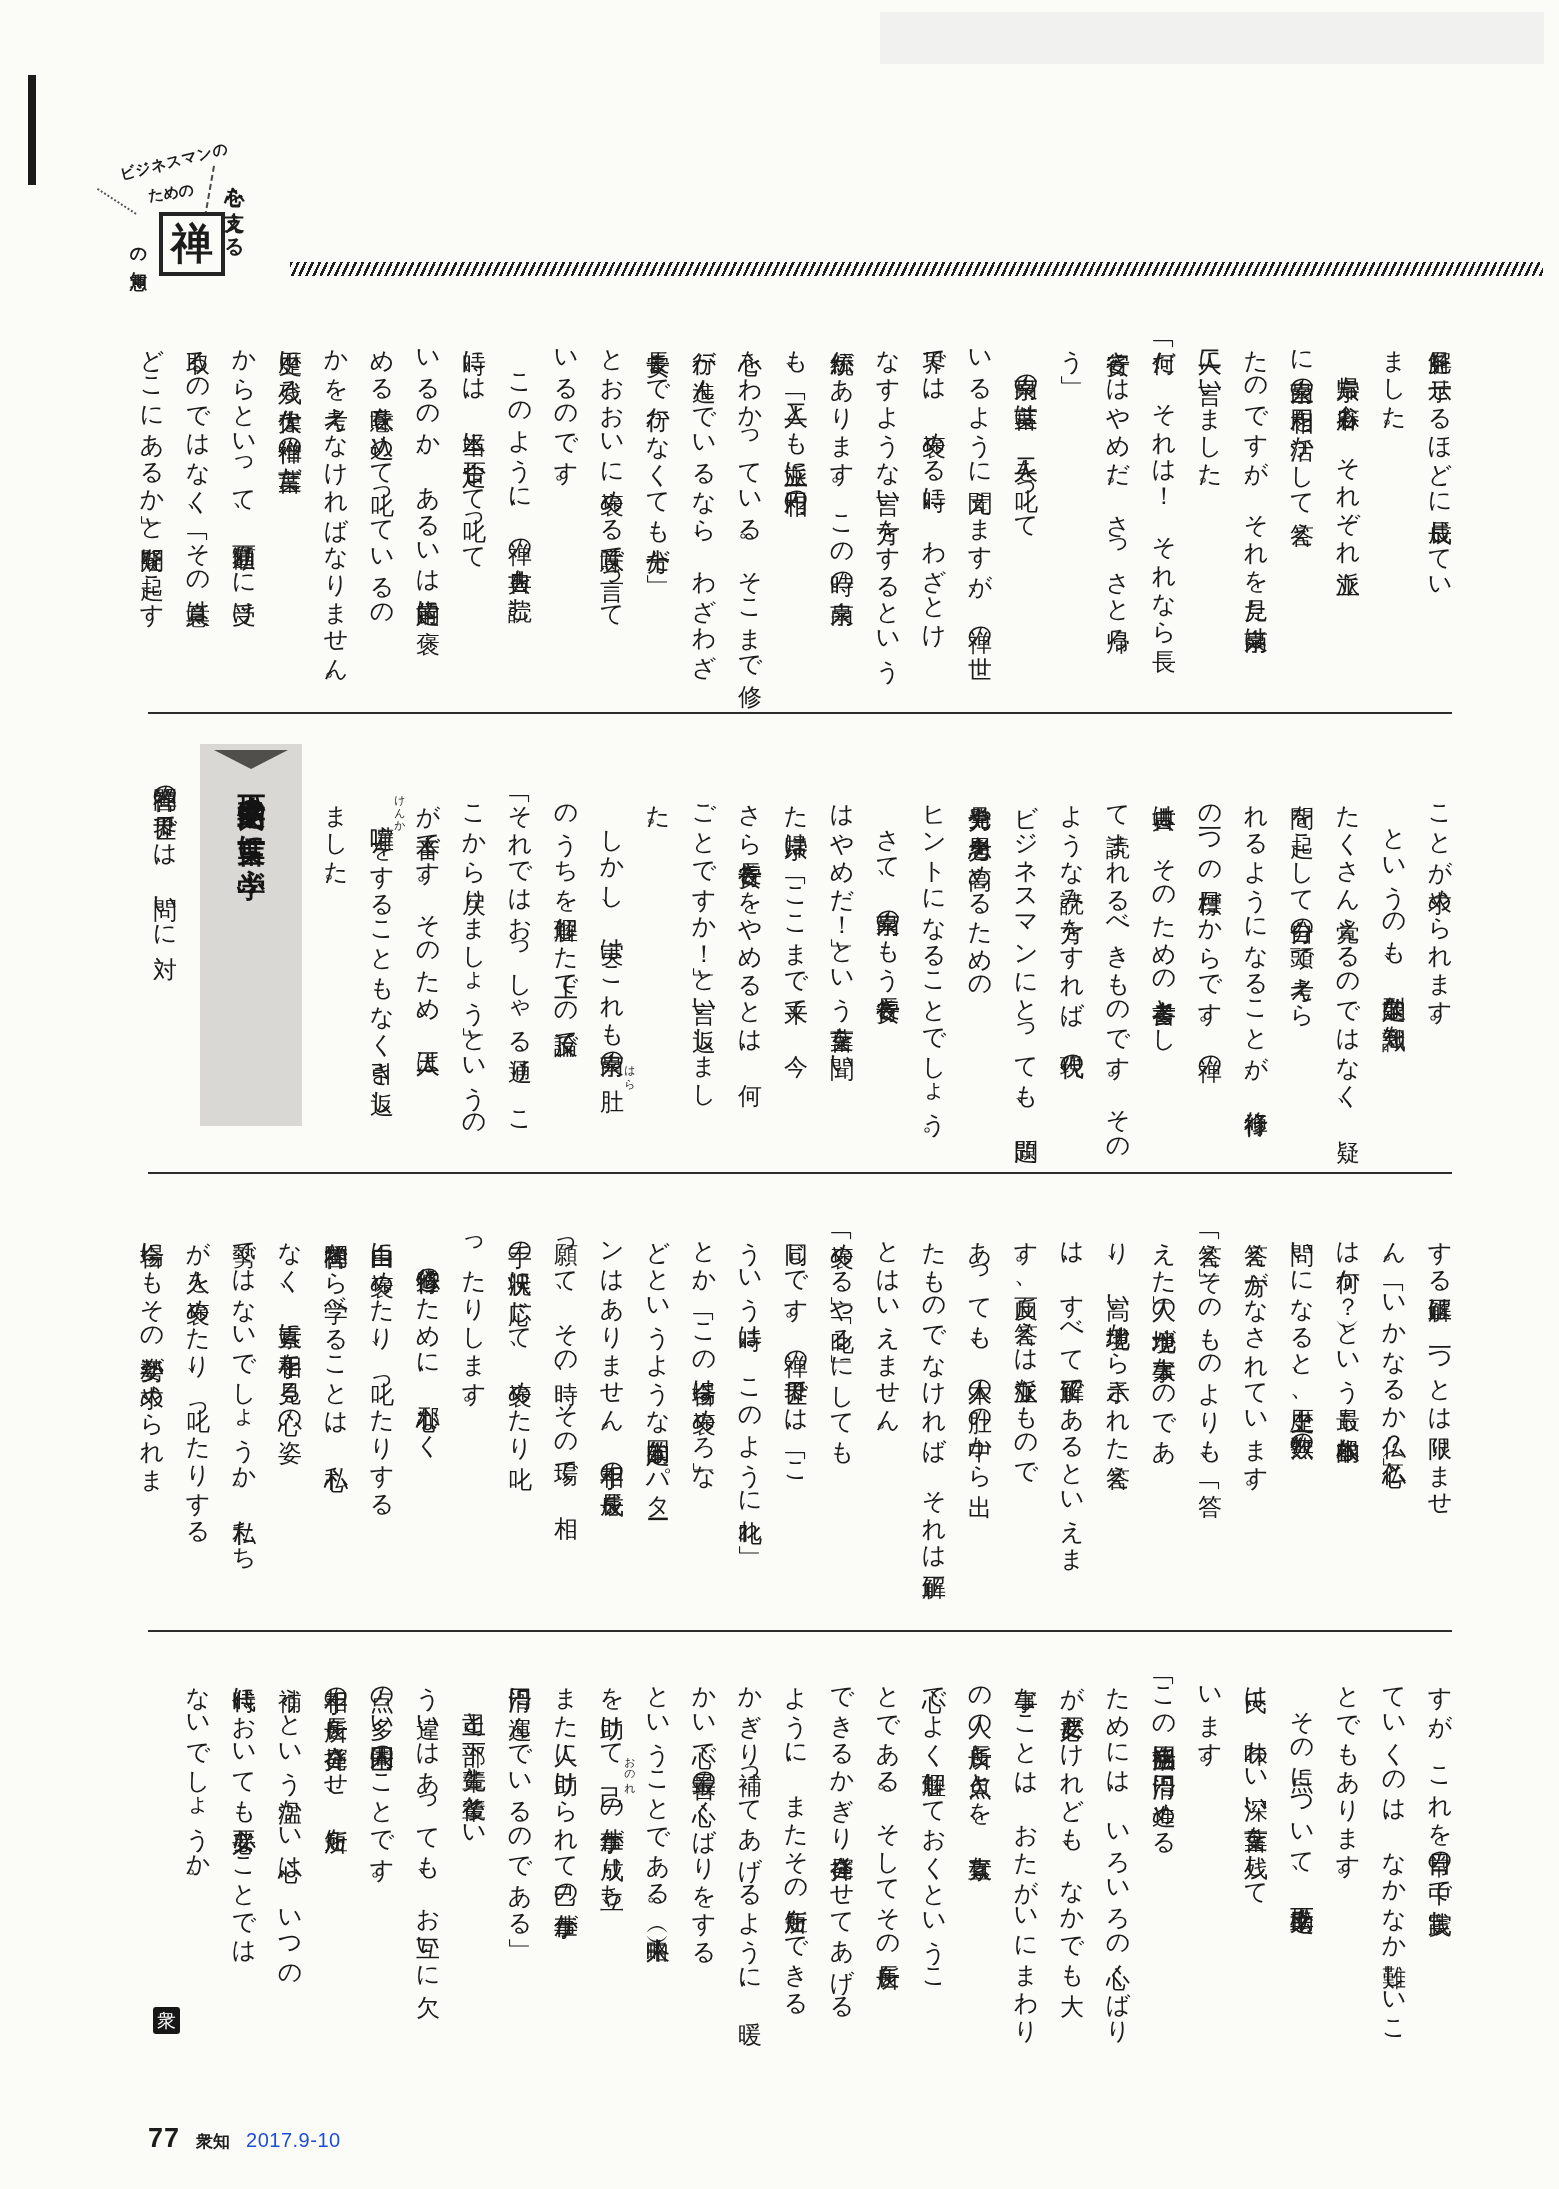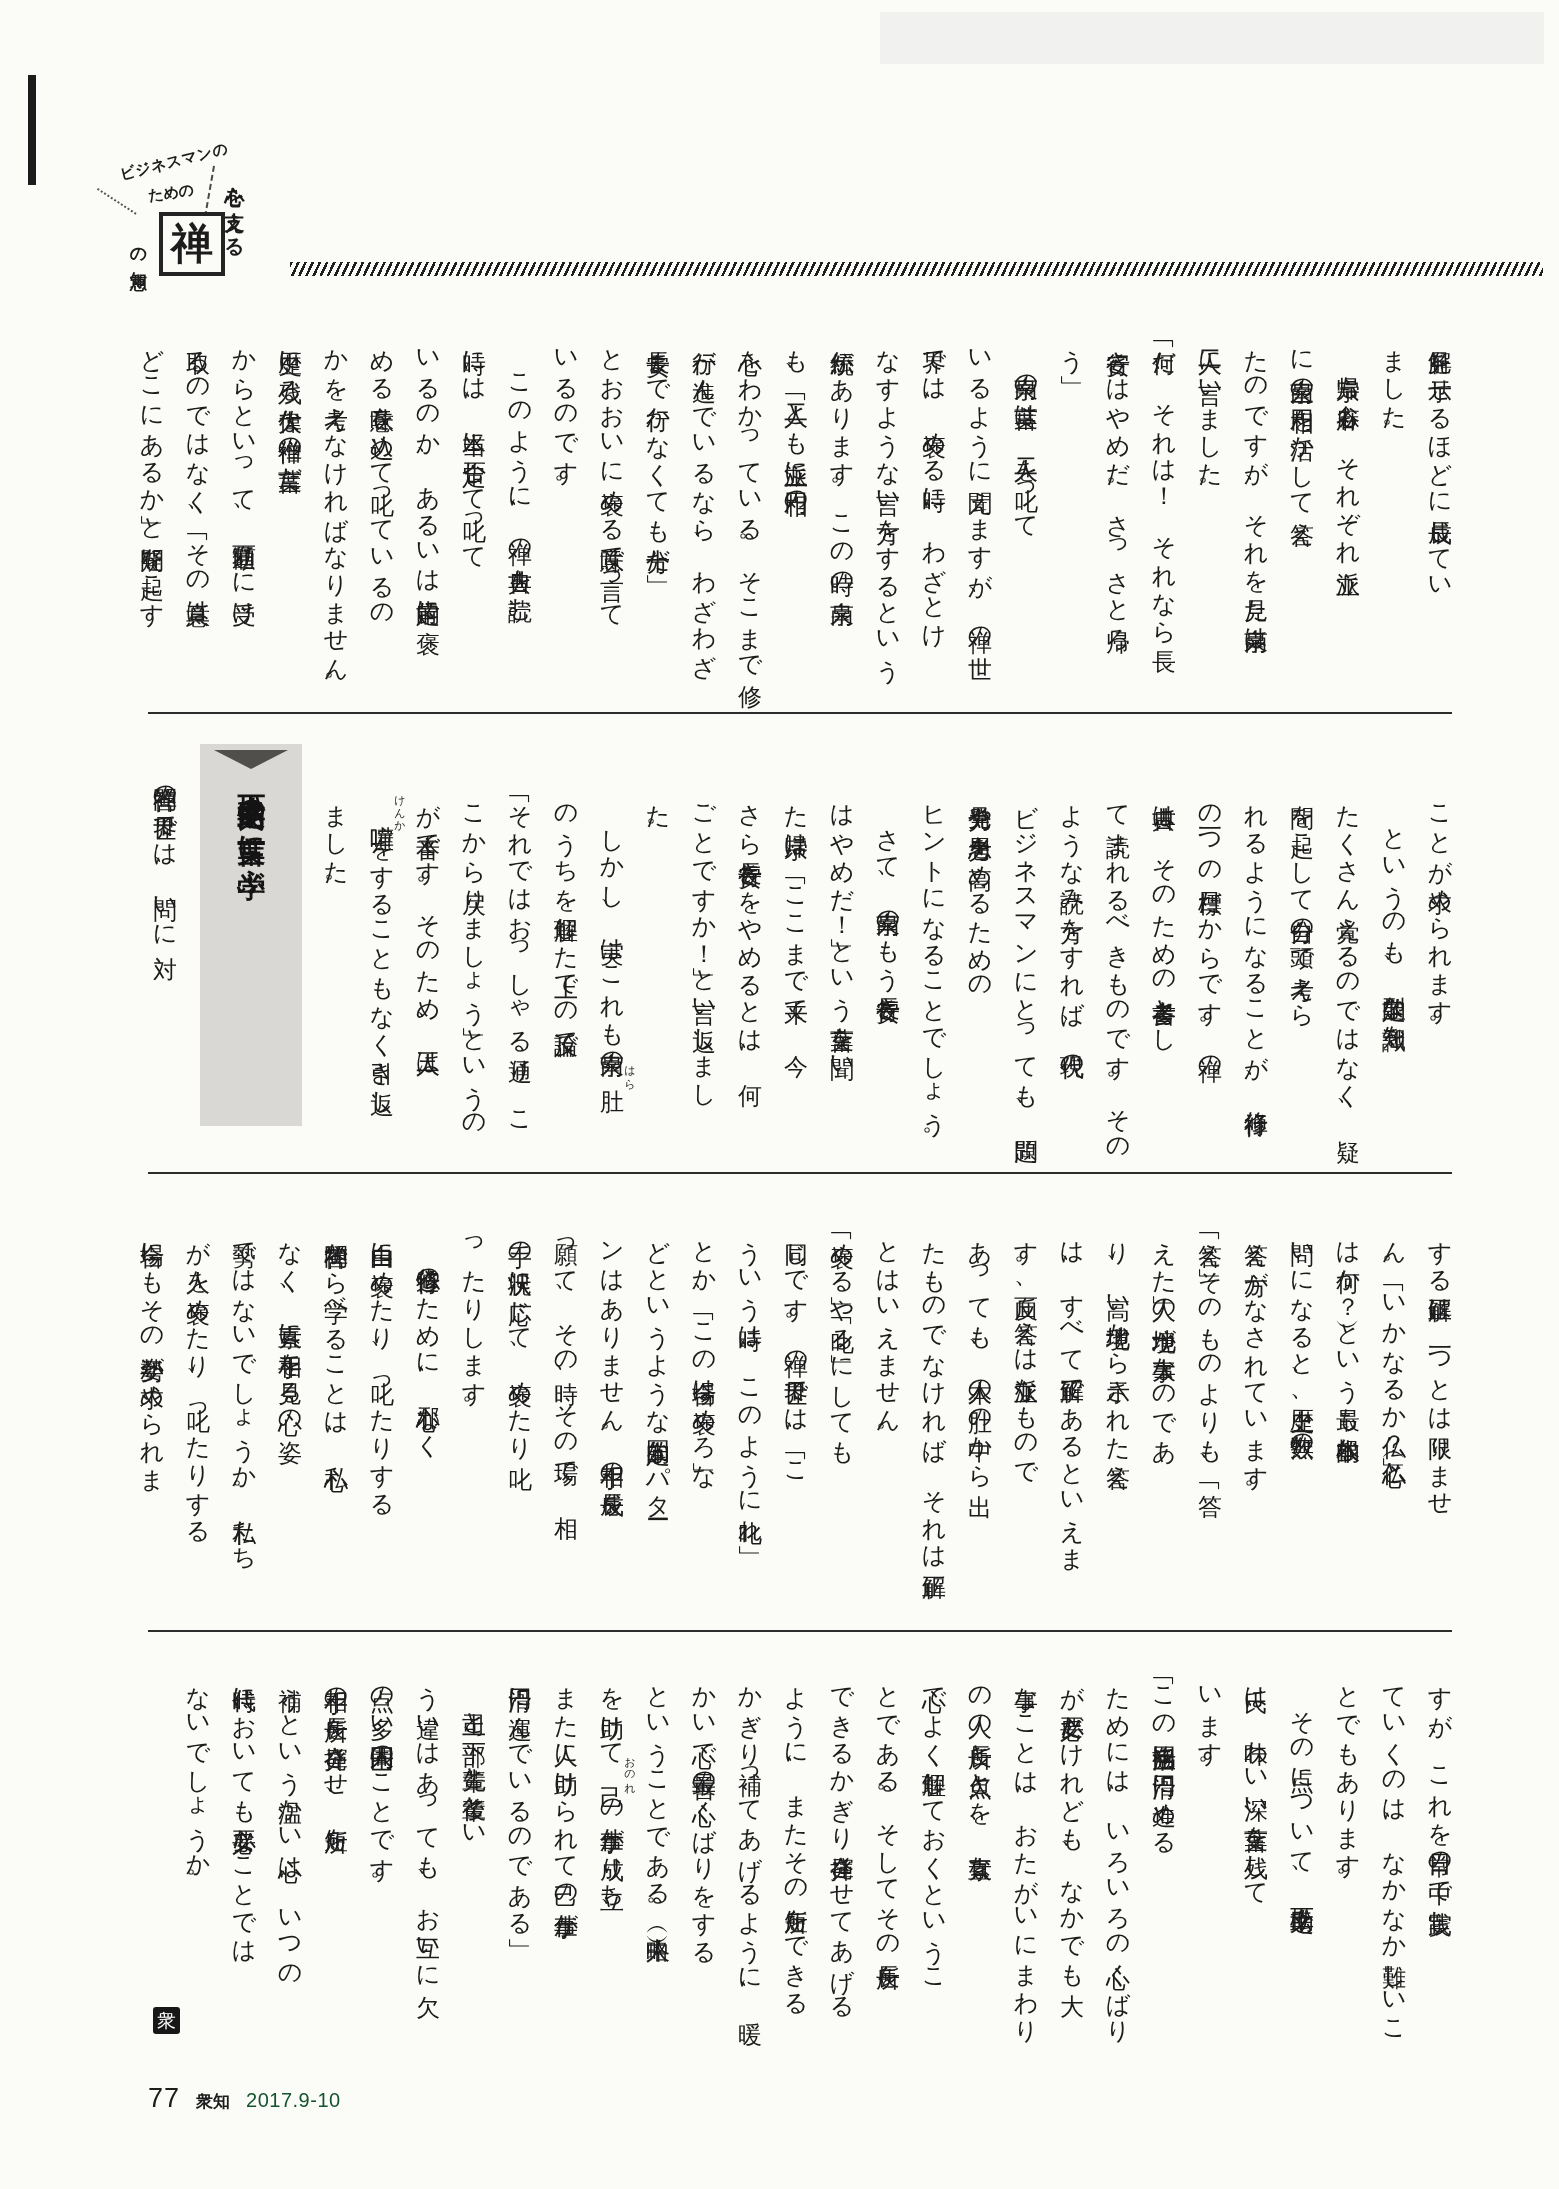--- a/index.html
+++ b/index.html
@@ -44,23 +44,23 @@
   .tri{width:0;height:0;border-left:37px solid transparent;border-right:37px solid transparent;
     border-top:19px solid #514f4c;margin:6px auto 0;}
   .headertext{position:absolute;left:50%;transform:translateX(-50%);top:28px;
     writing-mode:vertical-rl;font-size:28px;font-weight:bold;letter-spacing:1.4px;line-height:1;
     white-space:nowrap;font-family:"Liberation Sans","DejaVu Sans",sans-serif;color:#141414;}
 
   .endmark{position:absolute;left:153px;top:2007px;width:27px;height:27px;background:#171717;
     color:#fff;font-size:19px;display:flex;align-items:center;justify-content:center;border-radius:3px;}
 
   .footer{position:absolute;left:148px;top:2083px;display:flex;align-items:baseline;gap:16px;}
-  .pagenum{font-family:"Liberation Sans","DejaVu Sans",sans-serif;font-weight:normal;font-size:27px;letter-spacing:1px;}
+  .pagenum{font-family:"Liberation Sans","DejaVu Sans",sans-serif;font-weight:bold;font-size:27px;letter-spacing:1px;margin-top:40px;}
   .mag{font-size:17px;font-weight:bold;}
-  .issue{font-family:"Liberation Sans","DejaVu Sans",sans-serif;font-size:20px;color:#14532d;letter-spacing:.5px;}
+  .issue{font-family:"Liberation Sans","DejaVu Sans",sans-serif;font-size:20px;color:#1d4ed8;letter-spacing:.5px;}
 </style>
 </head>
 <body>
 
 <div class="tint"></div>
 <div class="leftbar"></div>
 
 <div>
   <span class="tag1">ビジネスマンの</span>
   <span class="tag2">ための</span>

